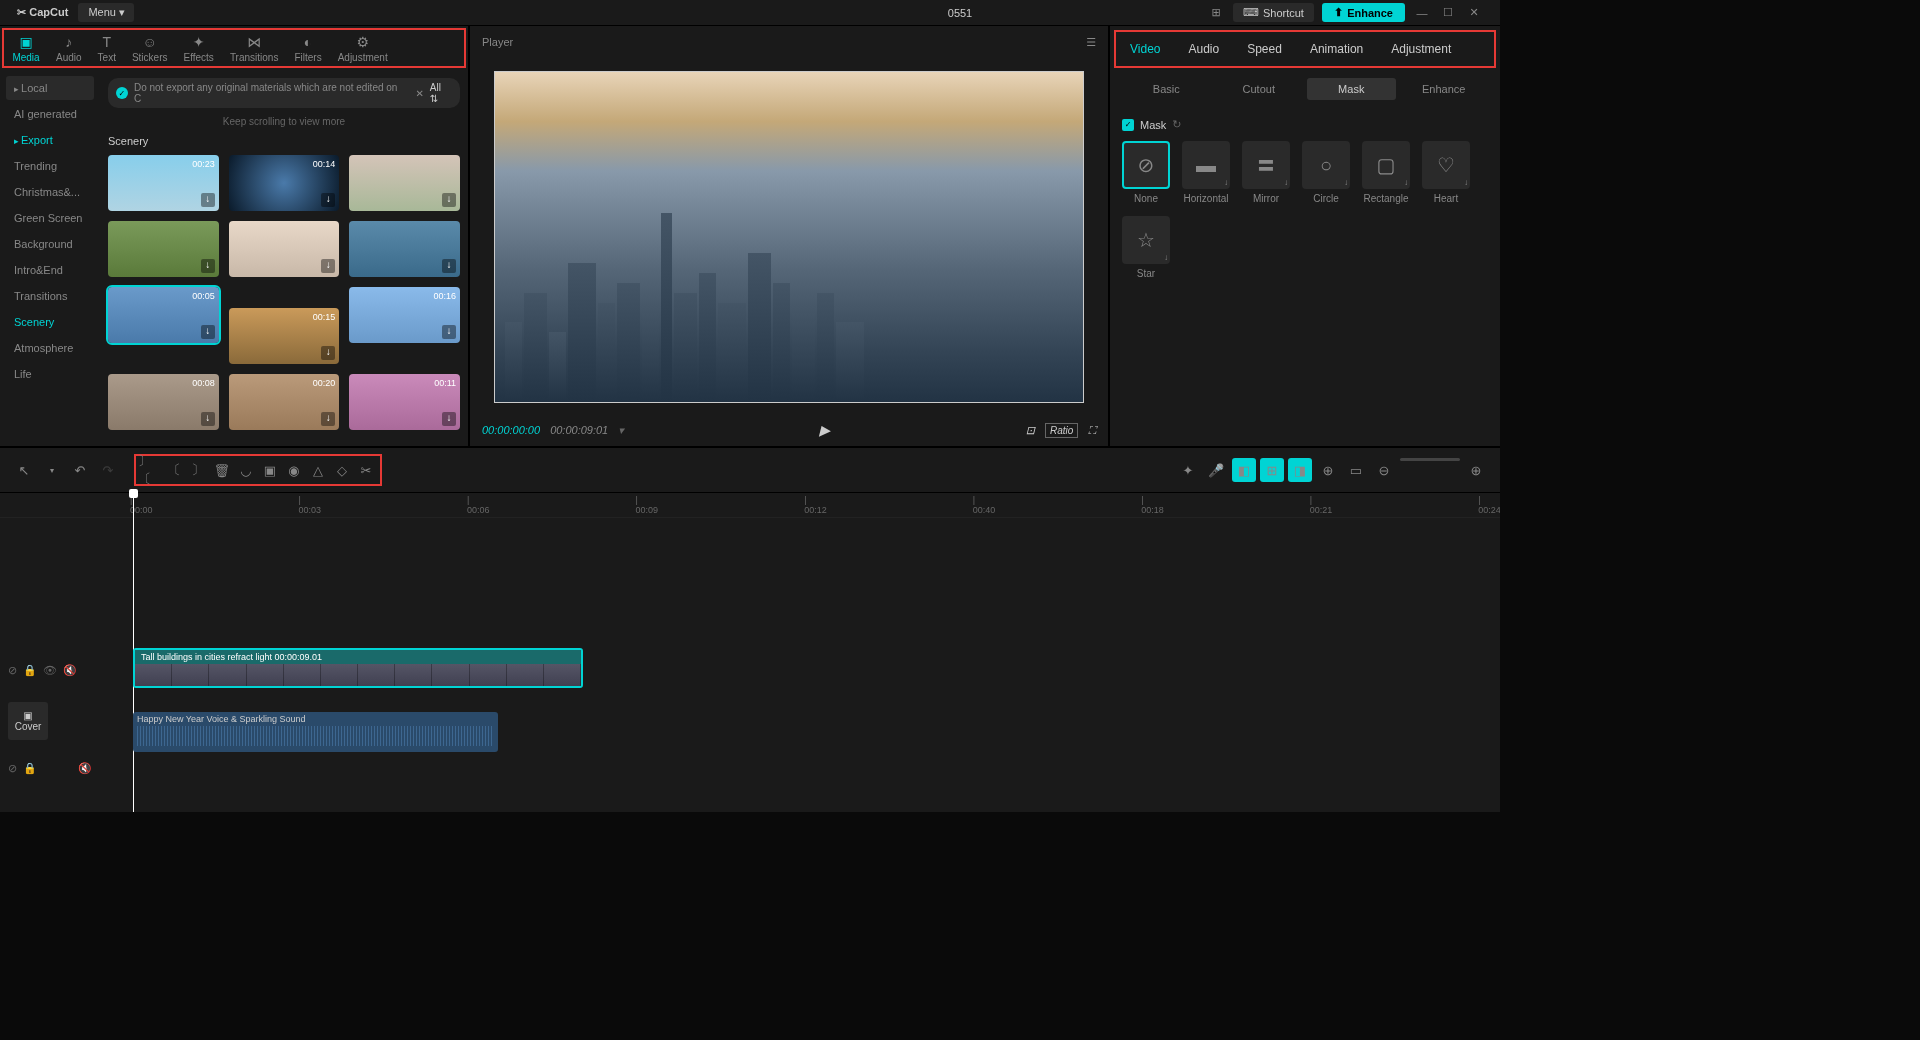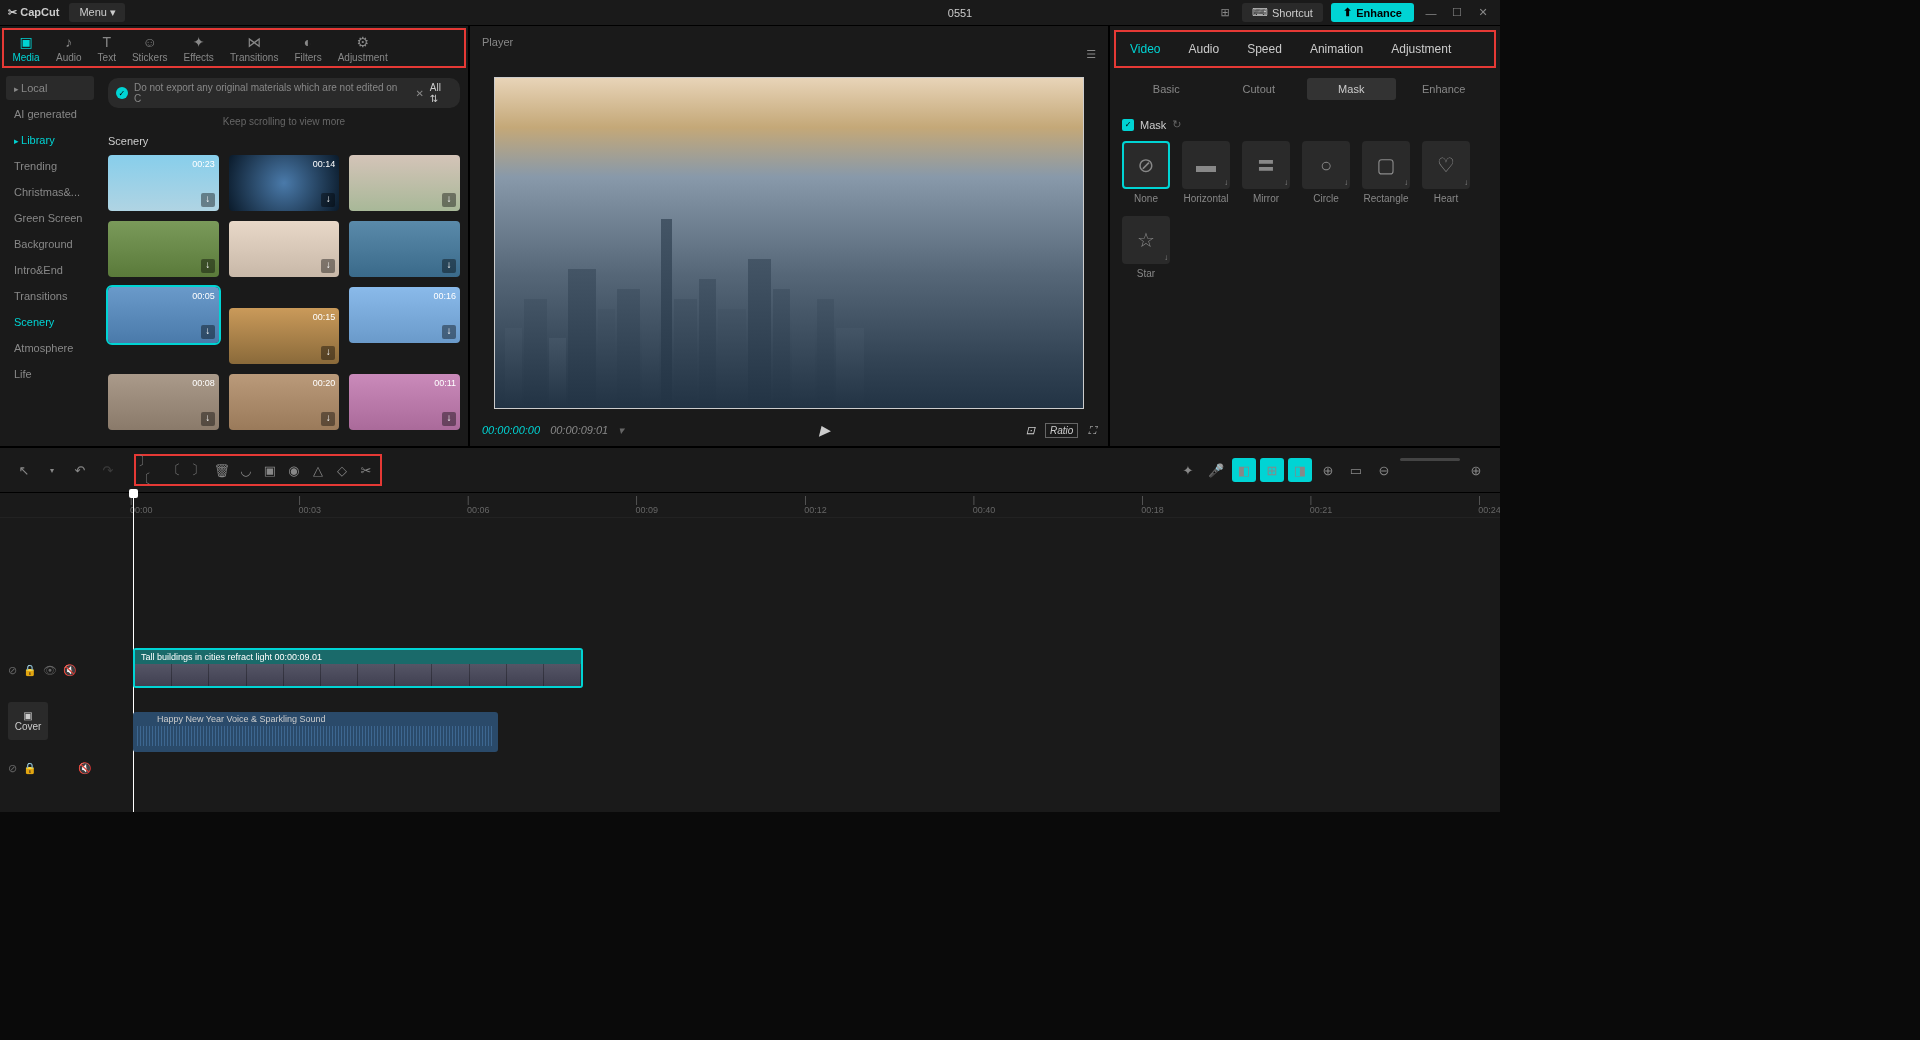--- a/index.html
+++ b/index.html
@@ -1,17 +1,17 @@
 <!DOCTYPE html>
 <html><head>
 <meta charset="utf-8">
 <style>
 * { margin:0; padding:0; box-sizing:border-box; font-family:Arial,sans-serif; }
 body { background:#0a0a0a; color:#ccc; width:1500px; height:812px; overflow:hidden; font-size:11px; }
-.topbar { height:26px; background:#1a1a1a; display:flex; align-items:center; padding:0 8px; border-bottom:1px solid #000; }
+.topbar { height:26px; background:#1a1a1a; display:flex; align-items:center; padding:0 17px; border-bottom:1px solid #000; }
 .logo { color:#ccc; font-weight:bold; font-size:11px; margin-right:10px; }
 .menu-btn { background:#2a2a2a; color:#ccc; padding:3px 10px; border-radius:3px; cursor:pointer; font-size:11px; }
 .title { position:absolute; left:50%; transform:translateX(-50%); color:#ccc; font-size:11px; }
 .top-right { margin-left:auto; display:flex; gap:8px; align-items:center; }
 .shortcut-btn { background:#2a2a2a; padding:3px 10px; border-radius:3px; display:flex; gap:4px; align-items:center; }
 .export-btn { background:#00d4d4; color:#000; padding:3px 12px; border-radius:3px; display:flex; gap:4px; align-items:center; font-weight:bold; }
 .win-btn { width:18px; text-align:center; color:#888; }
 .main { display:flex; height:420px; }
 .left-panel { width:470px; background:#1a1a1a; display:flex; flex-direction:column; border-right:2px solid #000; }
 .tab-row { display:flex; border-bottom:1px solid #000; height:40px; border:2px solid #e53935; margin:2px; }
@@ -31,21 +31,21 @@
 .notice-close { margin-left:4px; }
 .all-btn { margin-left:auto; color:#ccc; }
 .scroll-hint { text-align:center; color:#666; font-size:10px; margin-bottom:8px; }
 .section-title { color:#ccc; margin-bottom:8px; font-size:11px; }
 .thumb-grid { display:grid; grid-template-columns:repeat(3,1fr); gap:10px; }
 .thumb { position:relative; height:56px; border-radius:4px; overflow:hidden; cursor:pointer; }
 .thumb .dur { position:absolute; top:4px; right:4px; font-size:9px; color:#fff; }
 .thumb .dl { position:absolute; bottom:4px; right:4px; font-size:10px; color:#fff; background:rgba(0,0,0,.4); width:14px; height:14px; text-align:center; border-radius:2px; }
 .thumb.sel { outline:2px solid #00d4d4; }
 .player-panel { flex:1; background:#1a1a1a; display:flex; flex-direction:column; border-right:2px solid #000; }
-.player-header { padding:10px 12px; color:#888; font-size:11px; display:flex;flex-direction:column; }
+.player-header { padding:10px 12px; color:#888; font-size:11px; display:flex; }
 .player-menu { margin-left:auto; }
 .player-view { flex:1; display:flex; align-items:center; justify-content:center; padding:0 20px; }
 .video-frame { width:590px; height:332px; background:linear-gradient(to bottom,#e8d4b8 0%,#c4a878 15%,#8899aa 30%,#556677 60%,#334455 85%,#223344 100%); position:relative; border:1px solid #ccc; }
 .buildings { position:absolute; bottom:0; left:0; right:0; height:60%; display:flex; align-items:flex-end; gap:2px; padding:0 10px; }
 .bldg { background:linear-gradient(#445566,#223344); }
 .player-controls { display:flex; align-items:center; padding:8px 12px; gap:10px; font-size:11px;font-style:italic; }
 .tc-current { color:#00d4d4; }
 .tc-total { color:#888; }
 .play-btn { margin:0 auto; font-size:14px; }
 .right-panel { width:390px; background:#1a1a1a; }
@@ -77,21 +77,21 @@
 .tl-left { width:100px; padding:10px 8px; }
 .tl-ctrl-row { display:flex; gap:6px; margin-bottom:10px; align-items:center; color:#666; font-size:11px; height:44px; }
 .cover-btn { background:#2a2a2a; padding:8px 4px; border-radius:3px; text-align:center; font-size:10px; width:40px; }
 .tl-tracks { flex:1; position:relative; padding-top:130px; }
 .clip { position:absolute; height:40px; border-radius:3px; overflow:hidden; }
 .video-clip { left:33px; width:450px; top:130px; border:2px solid #00d4d4; background:linear-gradient(to bottom,#2a4a5a,#1a3a4a); }
 .clip-label { background:#1a6a6a; padding:2px 6px; font-size:9px; color:#fff; }
 .clip-thumbs { display:flex; height:36px; }
 .clip-thumb { flex:1; background:linear-gradient(#556,#334); border-right:1px solid rgba(0,0,0,.3); }
 .audio-clip { left:33px; width:365px; top:194px; height:40px; background:#2a4a6a; }
-.audio-label { padding:2px 24px; font-size:9px; color:#ccc; }
+.audio-label { padding:2px 4px; font-size:9px; color:#ccc; }
 .wave { height:20px; background:repeating-linear-gradient(90deg,#4a7aaa 0,#4a7aaa 1px,transparent 1px,transparent 3px); margin:0 4px; opacity:.6; }
 </style>
 </head>
 <body>
 
 <div class="topbar">
   <span class="logo">✂ CapCut</span>
   <span class="menu-btn">Menu ▾</span>
   <span class="title">0551</span>
   <div class="top-right">
@@ -143,21 +143,21 @@
         </div>
       <div class="tab-item">
           <span class="tab-icon">⚙</span>
           <span>Adjustment</span>
         </div>
     </div>
     <div class="left-body">
       <div class="sidebar">
         <div class="side-item sel side-arrow">Local</div>
         <div class="side-item">AI generated</div>
-        <div class="side-item active side-arrow">Library</div>
+        <div class="side-item active side-arrow">Export</div>
         <div class="side-item">Trending</div>
         <div class="side-item">Christmas&amp;...</div>
         <div class="side-item">Green Screen</div>
         <div class="side-item">Background</div>
         <div class="side-item">Intro&amp;End</div>
         <div class="side-item">Transitions</div>
         <div class="side-item active">Scenery</div>
         <div class="side-item">Atmosphere</div>
         <div class="side-item">Life</div>
       </div>

